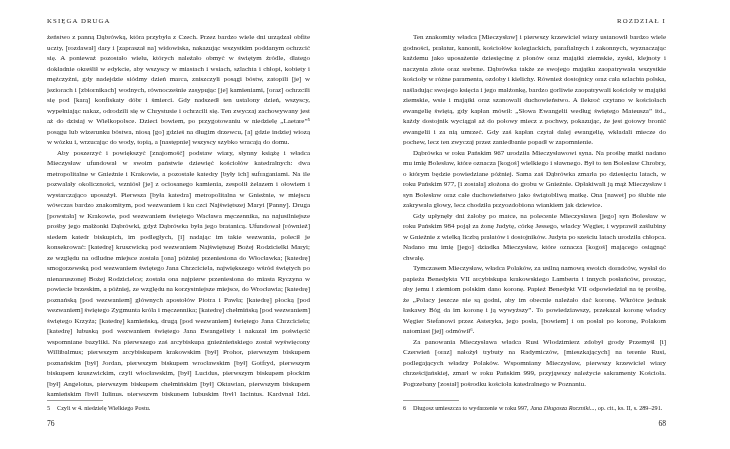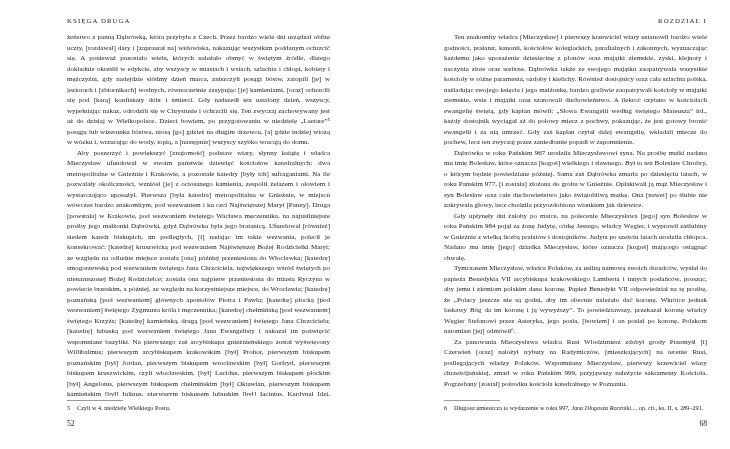--- a/index.html
+++ b/index.html
@@ -14,24 +14,23 @@
     background: #ffffff;
     color: #1c1c1c;
     font-family: "Liberation Serif", "DejaVu Serif", serif;
     overflow: hidden;
   }
   .page {
     position: absolute;
     top: 0;
     height: 449px;
     width: 263px;
-    margin-left: 20px;
   }
   .page-left  { left: 47px; }
-  .page-right { left: 424px; }
+  .page-right { left: 403px; }
 
   .running-header {
     position: absolute;
     top: 17px;
     left: 0;
     width: 100%;
     font-size: 6.8px;
     letter-spacing: 1.1px;
     color: #232323;
     white-space: nowrap;
@@ -101,21 +100,21 @@
         <p class="para">żeństwo z panną Dąbrówką, która przybyła z Czech. Przez bardzo wiele dni urządzał obfite uczty, [rozdawał] dary i [zapraszał na] widowiska, nakazując wszystkim poddanym ochrzcić się. A ponieważ pozostało wielu, których należało obmyć w świętym źródle, dlatego dokładnie określił w edykcie, aby wszyscy w miastach i wsiach, szlachta i chłopi, kobiety i mężczyźni, gdy nadejdzie siódmy dzień marca, zniszczyli posągi bóstw, zatopili [je] w jeziorach i [zbiornikach] wodnych, równocześnie zasypując [je] kamieniami, [oraz] ochrzcili się pod [karą] konfiskaty dóbr i śmierci. Gdy nadszedł ten ustalony dzień, wszyscy, wypełniając nakaz, odrodzili się w Chrystusie i ochrzcili się. Ten zwyczaj zachowywany jest aż do dzisiaj w Wielkopolsce. Dzieci bowiem, po przygotowaniu w niedzielę „Laetare”⁵ posągu lub wizerunku bóstwa, niosą [go] gdzieś na długim drzewcu, [a] gdzie indziej wiozą w wózku i, wrzucając do wody, topią, a [następnie] wszyscy szybko wracają do domu.</p>
         <p class="para indent">Aby poszerzyć i powiększyć [znajomość] podstaw wiary, słynny książę i władca Mieczysław ufundował w swoim państwie dziewięć kościołów katedralnych: dwa metropolitalne w Gnieźnie i Krakowie, a pozostałe katedry [były ich] sufraganiami. Na ile pozwalały okoliczności, wzniósł [je] z ociosanego kamienia, zespolił żelazem i ołowiem i wystarczająco uposażył. Pierwsza [była katedra] metropolitalna w Gnieźnie, w miejscu wówczas bardzo znakomitym, pod wezwaniem i ku czci Najświętszej Maryi [Panny]. Druga [powstała] w Krakowie, pod wezwaniem świętego Wacława męczennika, na najusilniejsze prośby jego małżonki Dąbrówki, gdyż Dąbrówka była jego bratanicą. Ufundował [również] siedem katedr biskupich, im podległych, [i] nadając im takie wezwania, polecił je konsekrować: [katedrę] kruszwicką pod wezwaniem Najświętszej Bożej Rodzicielki Maryi; ze względu na odludne miejsce została [ona] później przeniesiona do Włocławka; [katedrę] smogorzewską pod wezwaniem świętego Jana Chrzciciela, największego wśród świętych po nienaruszonej Bożej Rodzicielce; została ona najpierw przeniesiona do miasta Ryczyna w powiecie brzeskim, a później, ze względu na korzystniejsze miejsce, do Wrocławia; [katedrę] poznańską [pod wezwaniem] głównych apostołów Piotra i Pawła; [katedrę] płocką [pod wezwaniem] świętego Zygmunta króla i męczennika; [katedrę] chełmińską [pod wezwaniem] świętego Krzyża; [katedrę] kamieńską, drugą [pod wezwaniem] świętego Jana Chrzciciela; [katedrę] lubuską pod wezwaniem świętego Jana Ewangelisty i nakazał im poświęcić wspomniane bazyliki. Na pierwszego zaś arcybiskupa gnieźnieńskiego został wyświęcony Willibalmus; pierwszym arcybiskupem krakowskim [był] Prohor, pierwszym biskupem poznańskim [był] Jordan, pierwszym biskupem wrocławskim [był] Gotfryd, pierwszym biskupem kruszwickim, czyli włocławskim, [był] Lucidus, pierwszym biskupem płockim [był] Angelotus, pierwszym biskupem chełmińskim [był] Oktawian, pierwszym biskupem kamieńskim [był] Iulinus, pierwszym biskupem lubuskim [był] Iacintus. Kardynał Idzi, biskup Tusculum, posłany przez papieża Jana XIII, zatwierdził wymienione biskupstwa i wszystkim wyznaczył oraz ustalił diecezję i granice.</p>
       </div>
 
     <div class="footnote-rule"></div>
     <div class="footnote">
       <span class="fn-num">5</span>
       <span class="fn-text"><span>Czyli w 4. niedzielę Wielkiego Postu.</span><i></i><span></span></span>
     </div>
 
-    <div class="page-number">52</div>
+    <div class="page-number">76</div>
   </div>
 
   <div class="page page-right">
     <div class="running-header">ROZDZIAŁ I</div>
 
     <div class="body-text">
         <p class="para indent">Ten znakomity władca [Mieczysław] i pierwszy krzewiciel wiary ustanowił bardzo wiele godności, prałatur, kanonii, kościołów kolegiackich, parafialnych i zakonnych, wyznaczając każdemu jako uposażenie dziesięcinę z plonów oraz majątki ziemskie, zyski, klejnoty i naczynia złote oraz srebrne. Dąbrówka także ze swojego majątku zaopatrywała wszystkie kościoły w różne paramenta, ozdoby i kielichy. Również dostojnicy oraz cała szlachta polska, naśladując swojego księcia i jego małżonkę, bardzo gorliwie zaopatrywali kościoły w majątki ziemskie, wsie i majątki oraz szanowali duchowieństwo. A ilekroć czytano w kościołach ewangelię świętą, gdy kapłan mówił: „Słowa Ewangelii według świętego Mateusza” itd., każdy dostojnik wyciągał aż do połowy miecz z pochwy, pokazując, że jest gotowy bronić ewangelii i za nią umrzeć. Gdy zaś kapłan czytał dalej ewangelię, wkładali miecze do pochew, lecz ten zwyczaj przez zaniedbanie popadł w zapomnienie.</p>
         <p class="para indent">Dąbrówka w roku Pańskim 967 urodziła Mieczysławowi syna. Na prośbę matki nadano mu imię Bolesław, które oznacza [kogoś] wielkiego i sławnego. Był to ten Bolesław Chrobry, o którym będzie powiedziane później. Sama zaś Dąbrówka zmarła po dziesięciu latach, w roku Pańskim 977, [i została] złożona do grobu w Gnieźnie. Opłakiwali ją mąż Mieczysław i syn Bolesław oraz całe duchowieństwo jako świątobliwą matkę. Ona [nawet] po ślubie nie zakrywała głowy, lecz chodziła przyozdobiona wiankiem jak dziewice.</p>
         <p class="para indent">Gdy upłynęły dni żałoby po matce, na polecenie Mieczysława [jego] syn Bolesław w roku Pańskim 984 pojął za żonę Judytę, córkę Jessego, władcy Węgier, i wyprawił zaślubiny w Gnieźnie z wielką liczbą prałatów i dostojników. Judyta po sześciu latach urodziła chłopca. Nadano mu imię [jego] dziadka Mieczysław, które oznacza [kogoś] mającego osiągnąć chwałę.</p>
         <p class="para indent">Tymczasem Mieczysław, władca Polaków, za usilną namową swoich doradców, wysłał do papieża Benedykta VII arcybiskupa krakowskiego Lamberta i innych posłańców, prosząc, aby jemu i ziemiom polskim dano koronę. Papież Benedykt VII odpowiedział na tę prośbę, że „Polacy jeszcze nie są godni, aby im obecnie należało dać koronę. Wkrótce jednak łaskawy Bóg da im koronę i ją wywyższy”. To powiedziawszy, przekazał koronę władcy Węgier Stefanowi przez Asteryka, jego posła, [bowiem] i on posłał po koronę, Polakom natomiast [jej] odmówił⁶.</p>

